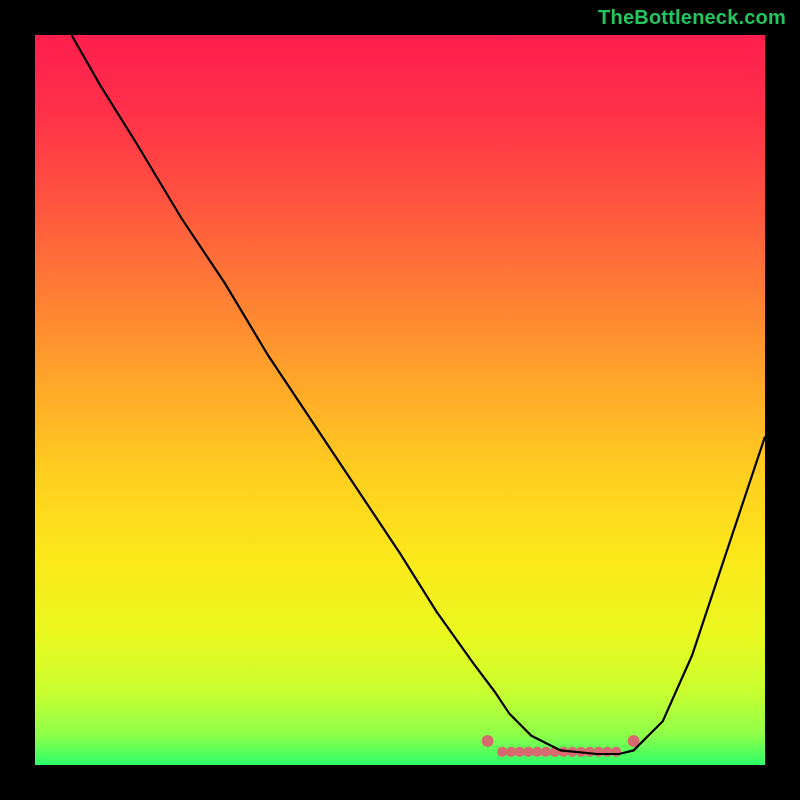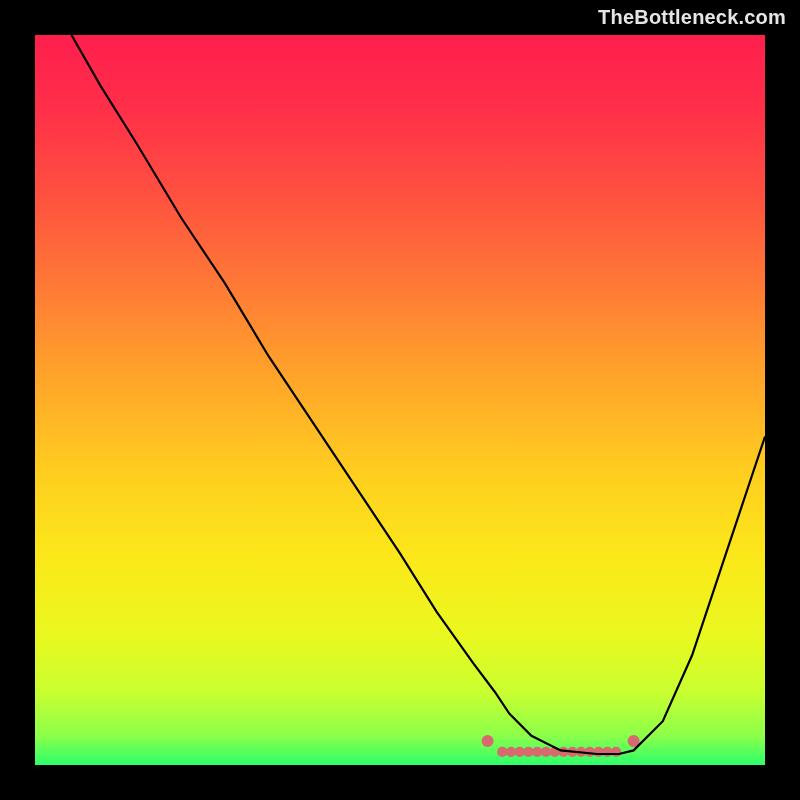--- a/index.html
+++ b/index.html
@@ -16,21 +16,21 @@
     width: 800px;
     height: 800px;
     background: #000;
   }
   .watermark {
     position: absolute;
     top: 6px;
     right: 14px;
     font-size: 20px;
     font-weight: 600;
-    color: #e5e5e5;
+    color: #22c55e;
     letter-spacing: 0.2px;
     z-index: 5;
     user-select: none;
   }
   .plot {
     position: absolute;
     left: 35px;
     top: 35px;
     width: 730px;
     height: 730px;

